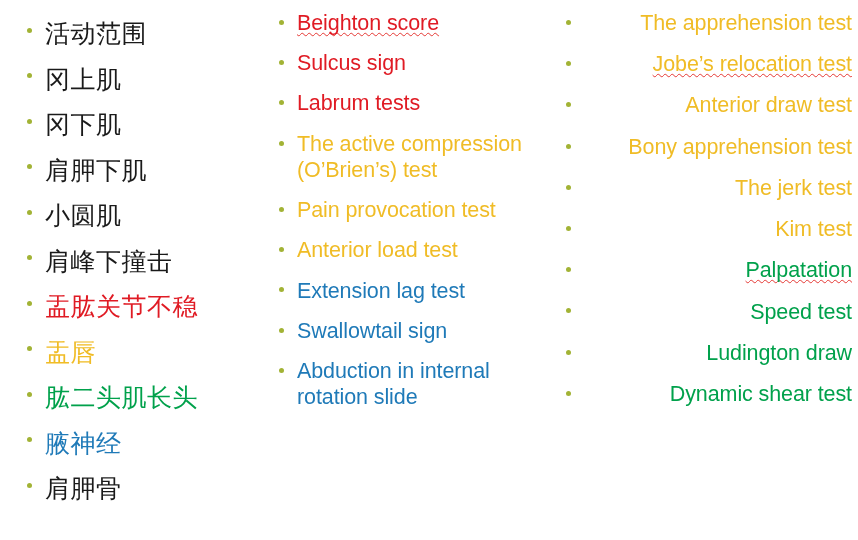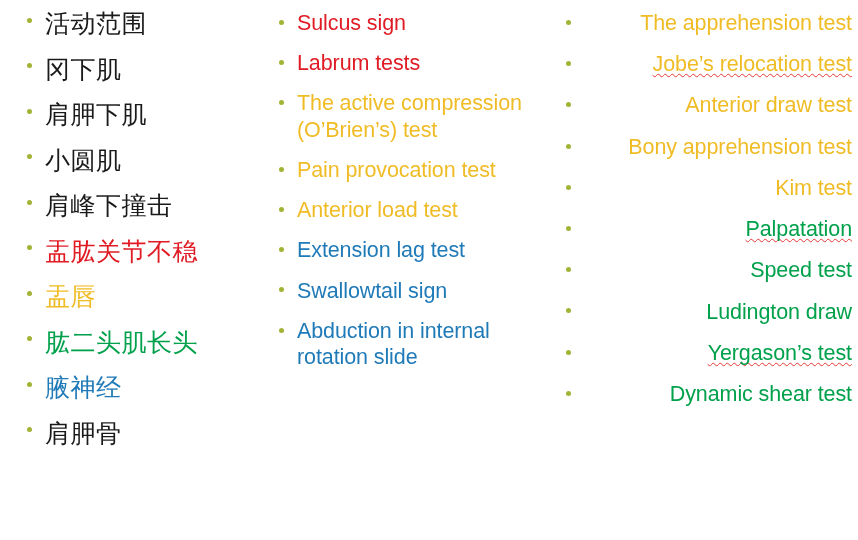--- a/index.html
+++ b/index.html
@@ -23,21 +23,21 @@
     display: flex;
     box-sizing: border-box;
   }
 
   .column {
     position: relative;
     box-sizing: border-box;
   }
 
   
-  .col-1 { width: 265px; padding: 8px 6px 0 27px; }
+  .col-1 { width: 265px; padding: 18px 6px 0 27px; }
   .col-2 { width: 285px; padding: 10px 8px 0 14px; }
   .col-3 { width: 308px; padding: 10px 6px 0 16px; }
 
   .bullet-list {
     list-style: none;
     margin: 0;
     padding: 0;
   }
 
   .bullet-item {
@@ -106,20 +106,24 @@
 <div class="slide">
 
   <div class="column col-1">
     <ul class="bullet-list">
         <li class="bullet-item">
           <span class="bullet-dot"></span>
           <span class="bullet-text c-black">活动范围</span>
         </li>
         <li class="bullet-item">
           <span class="bullet-dot"></span>
+          <span class="bullet-text c-black">冈上肌</span>
+        </li>
+        <li class="bullet-item">
+          <span class="bullet-dot"></span>
           <span class="bullet-text c-black">冈下肌</span>
         </li>
         <li class="bullet-item">
           <span class="bullet-dot"></span>
           <span class="bullet-text c-black">肩胛下肌</span>
         </li>
         <li class="bullet-item">
           <span class="bullet-dot"></span>
           <span class="bullet-text c-black">小圆肌</span>
         </li>
@@ -147,20 +151,24 @@
           <span class="bullet-dot"></span>
           <span class="bullet-text c-black">肩胛骨</span>
         </li>
       </ul>
   </div>
 
   <div class="column col-2">
     <ul class="bullet-list">
         <li class="bullet-item">
           <span class="bullet-dot"></span>
+          <span class="bullet-text c-red spellcheck">Beighton score</span>
+        </li>
+        <li class="bullet-item">
+          <span class="bullet-dot"></span>
           <span class="bullet-text c-red">Sulcus sign</span>
         </li>
         <li class="bullet-item">
           <span class="bullet-dot"></span>
           <span class="bullet-text c-red">Labrum tests</span>
         </li>
         <li class="bullet-item">
           <span class="bullet-dot"></span>
           <span class="bullet-text c-gold">The active compression (O’Brien’s) test</span>
         </li>
@@ -200,37 +208,37 @@
         <li class="bullet-item">
           <span class="bullet-dot"></span>
           <span class="bullet-text c-gold">Anterior draw test</span>
         </li>
         <li class="bullet-item">
           <span class="bullet-dot"></span>
           <span class="bullet-text c-gold">Bony apprehension test</span>
         </li>
         <li class="bullet-item">
           <span class="bullet-dot"></span>
+          <span class="bullet-text c-gold">The jerk test</span>
+        </li>
+        <li class="bullet-item">
+          <span class="bullet-dot"></span>
           <span class="bullet-text c-gold">Kim test</span>
         </li>
         <li class="bullet-item">
           <span class="bullet-dot"></span>
           <span class="bullet-text c-green spellcheck">Palpatation</span>
         </li>
         <li class="bullet-item">
           <span class="bullet-dot"></span>
           <span class="bullet-text c-green">Speed test</span>
         </li>
         <li class="bullet-item">
           <span class="bullet-dot"></span>
           <span class="bullet-text c-green">Ludington draw</span>
-        </li>
-        <li class="bullet-item">
-          <span class="bullet-dot"></span>
-          <span class="bullet-text c-green spellcheck">Yergason’s test</span>
         </li>
         <li class="bullet-item">
           <span class="bullet-dot"></span>
           <span class="bullet-text c-green">Dynamic shear test</span>
         </li>
       </ul>
   </div>
 
 </div>
 

